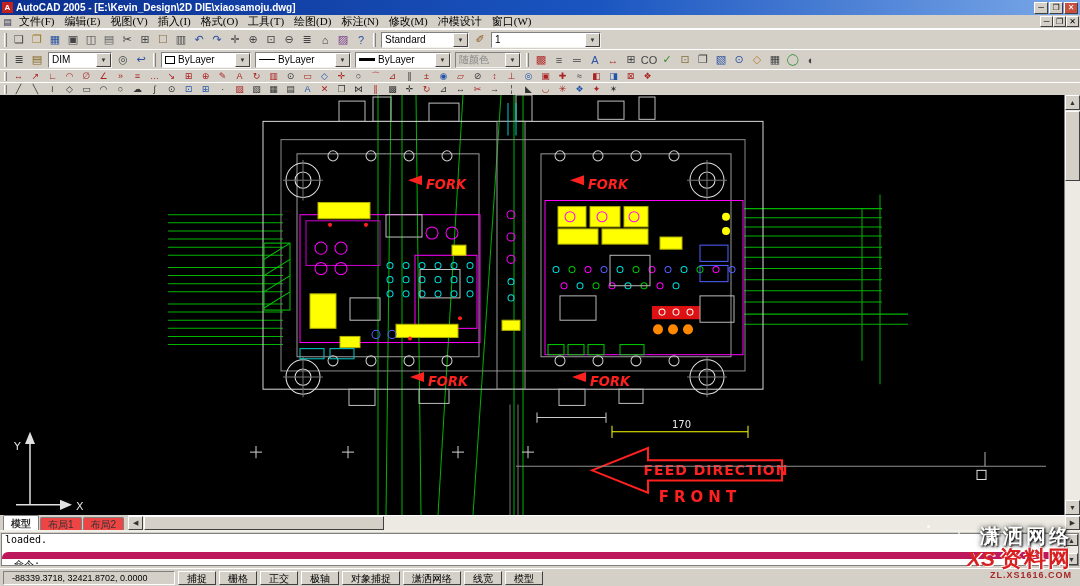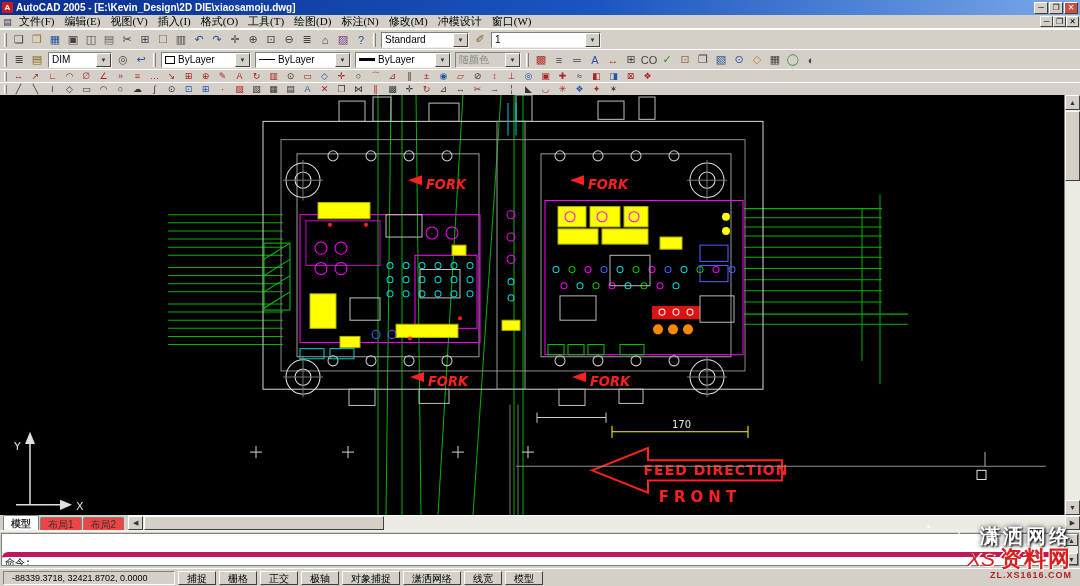--- a/index.html
+++ b/index.html
@@ -63,38 +63,38 @@
   .hscroll { flex:1; display:flex; background:#eceae2; border-top:1px solid #fff; margin-left:4px; height:15px; align-items:stretch; }
   .hscroll .sc-btn { width:15px; height:auto; }
   .h-thumb { width:240px; background:#d4d0c8; border:1px solid; border-color:#fff #404040 #404040 #fff; margin:0 1px; }
   .h-track { flex:1; }
 
   
   .cmdwin { height:38px; display:flex; background:#d4d0c8; border-top:2px outset #f0efe8; padding:1px 1px 2px 1px; flex:none; }
   .cmd-body { flex:1; background:#fff; border:1px solid #808080; font-family:"DejaVu Sans Mono","Liberation Mono",monospace;
     font-size:10px; color:#000; display:flex; flex-direction:column; overflow:hidden; }
   .cmd-history { flex:1; padding:0 3px; line-height:11px; }
-  .cmd-prompt { border-top:5px solid #be185d; padding:0 3px; height:13px; line-height:12px;border-radius:6px; }
+  .cmd-prompt { border-top:7px solid #be185d; padding:0 12px; height:13px; line-height:12px;border-radius:6px; }
   .cmd-scroll { width:14px; background:#eceae2; border:1px solid #808080; border-left:none; display:flex; flex-direction:column; justify-content:space-between; }
   .cmd-scroll .sc-btn { height:12px; }
 
   
   .statusbar { height:18px; display:flex; align-items:center; gap:3px; padding:0 3px; border-top:1px solid #fff; font-size:10px; flex:none; }
   .coords { width:172px; height:14px; line-height:13px; padding:0 8px; border:1px solid; border-color:#808080 #fff #fff #808080;
     font-size:9px; white-space:nowrap; overflow:hidden; }
   .sbtn { height:14px; line-height:13px; padding:0 8px; border:1px solid; border-color:#fff #404040 #404040 #fff;
     background:#d4d0c8; white-space:nowrap; }
   .statusbar .fill { flex:1; }
 
   
   .watermark { position:absolute; right:8px; bottom:6px; text-align:right; z-index:30; line-height:1.05; pointer-events:none; }
   .wm-brand { color:#fff; font-size:20px; font-weight:bold; letter-spacing:3px;
     text-shadow:1px 1px 2px #000, 0 0 5px #222; }
   .wm-row2 { display:flex; align-items:center; justify-content:flex-end; gap:5px; }
-  .wm-logo { color:#d82020; font-size:21px; font-style:italic; font-weight:normal; text-shadow:1px 1px 0 #fff;text-align:right; }
+  .wm-logo { color:#d82020; font-size:21px; font-style:italic; font-weight:bold; text-shadow:1px 1px 0 #fff;text-align:right; }
   .wm-sub { color:#d82020; font-size:22px; font-weight:bold; text-shadow:1px 1px 0 #fff, -1px -1px 0 #fff; letter-spacing:2px; }
   .wm-url { color:#a82828; font-size:9px; letter-spacing:1px; font-weight:bold; }
   .spk { position:absolute; background:#fff; border-radius:50%; opacity:.8; z-index:29; }
 </style>
 </head>
 <body>
 
 <div class="app">
 
   <div class="titlebar">
@@ -603,20 +603,21 @@
       <div class="sc-btn">◀</div>
       <div class="h-thumb"></div>
       <div class="h-track"></div>
       <div class="sc-btn">▶</div>
     </div>
   </div>
 
   <div class="cmdwin">
     <div class="cmd-body">
       <div class="cmd-history">
+        <div>loaded.</div>
       </div>
       <div class="cmd-prompt">命令:</div>
     </div>
     <div class="cmd-scroll">
       <div class="sc-btn">▲</div>
       <div class="sc-btn">▼</div>
     </div>
   </div>
 
   <div class="statusbar">

